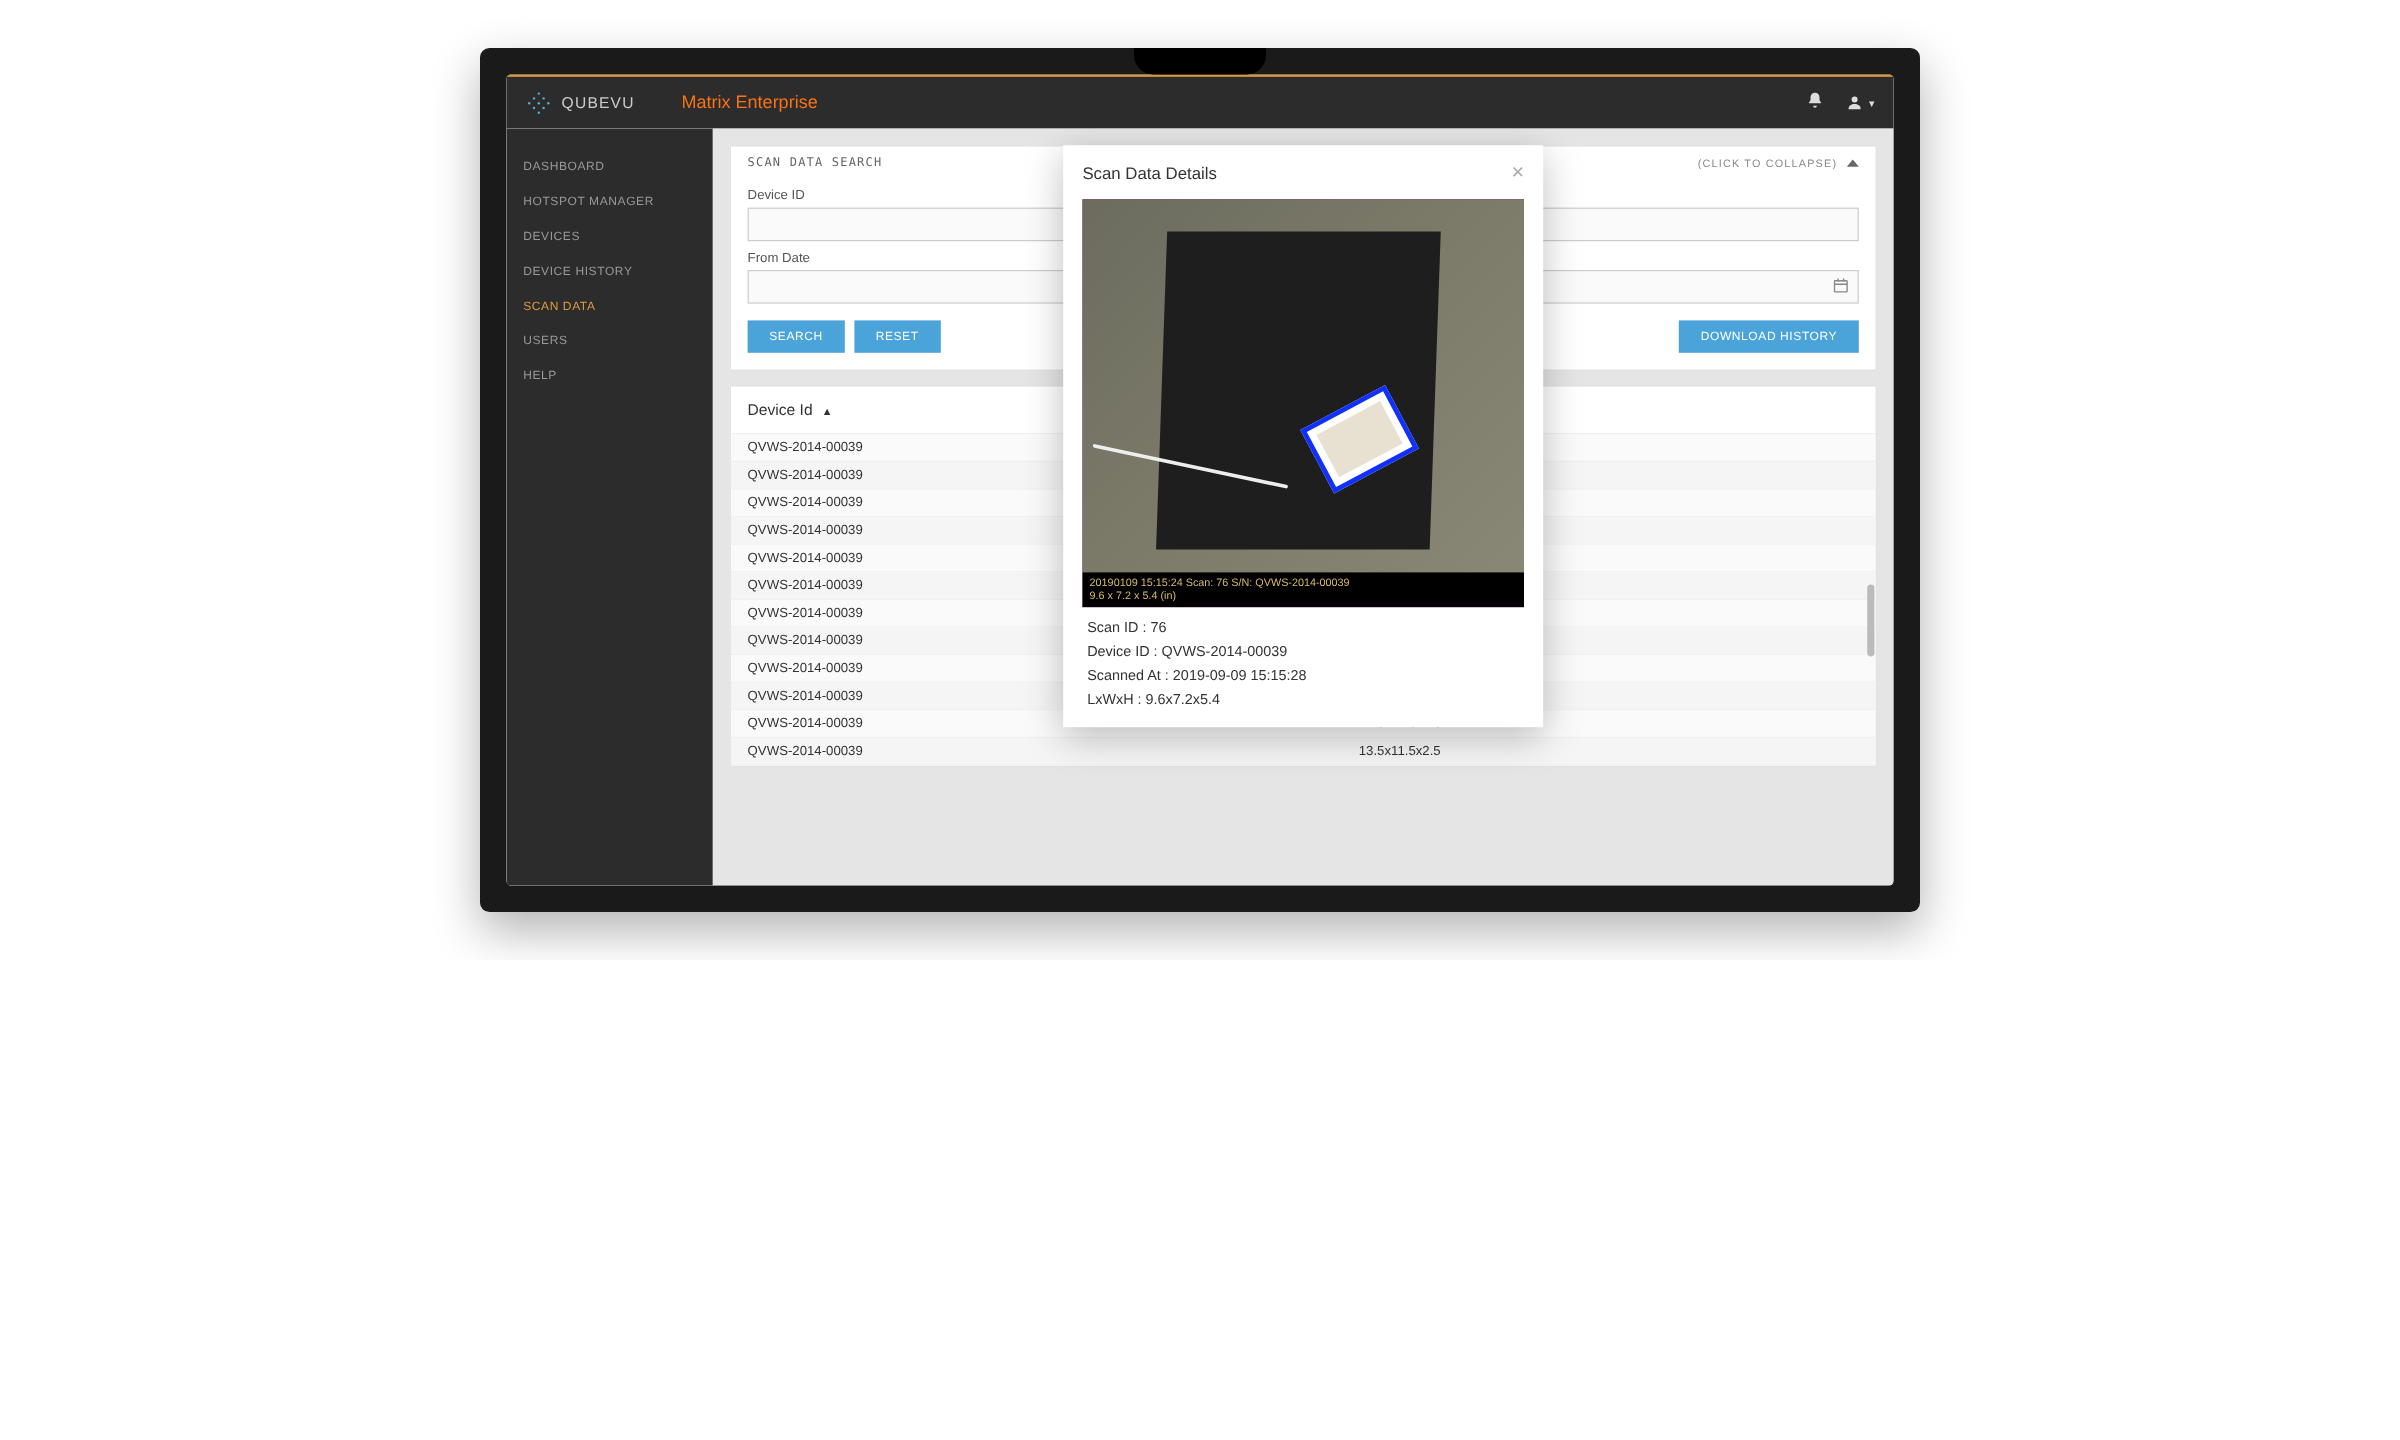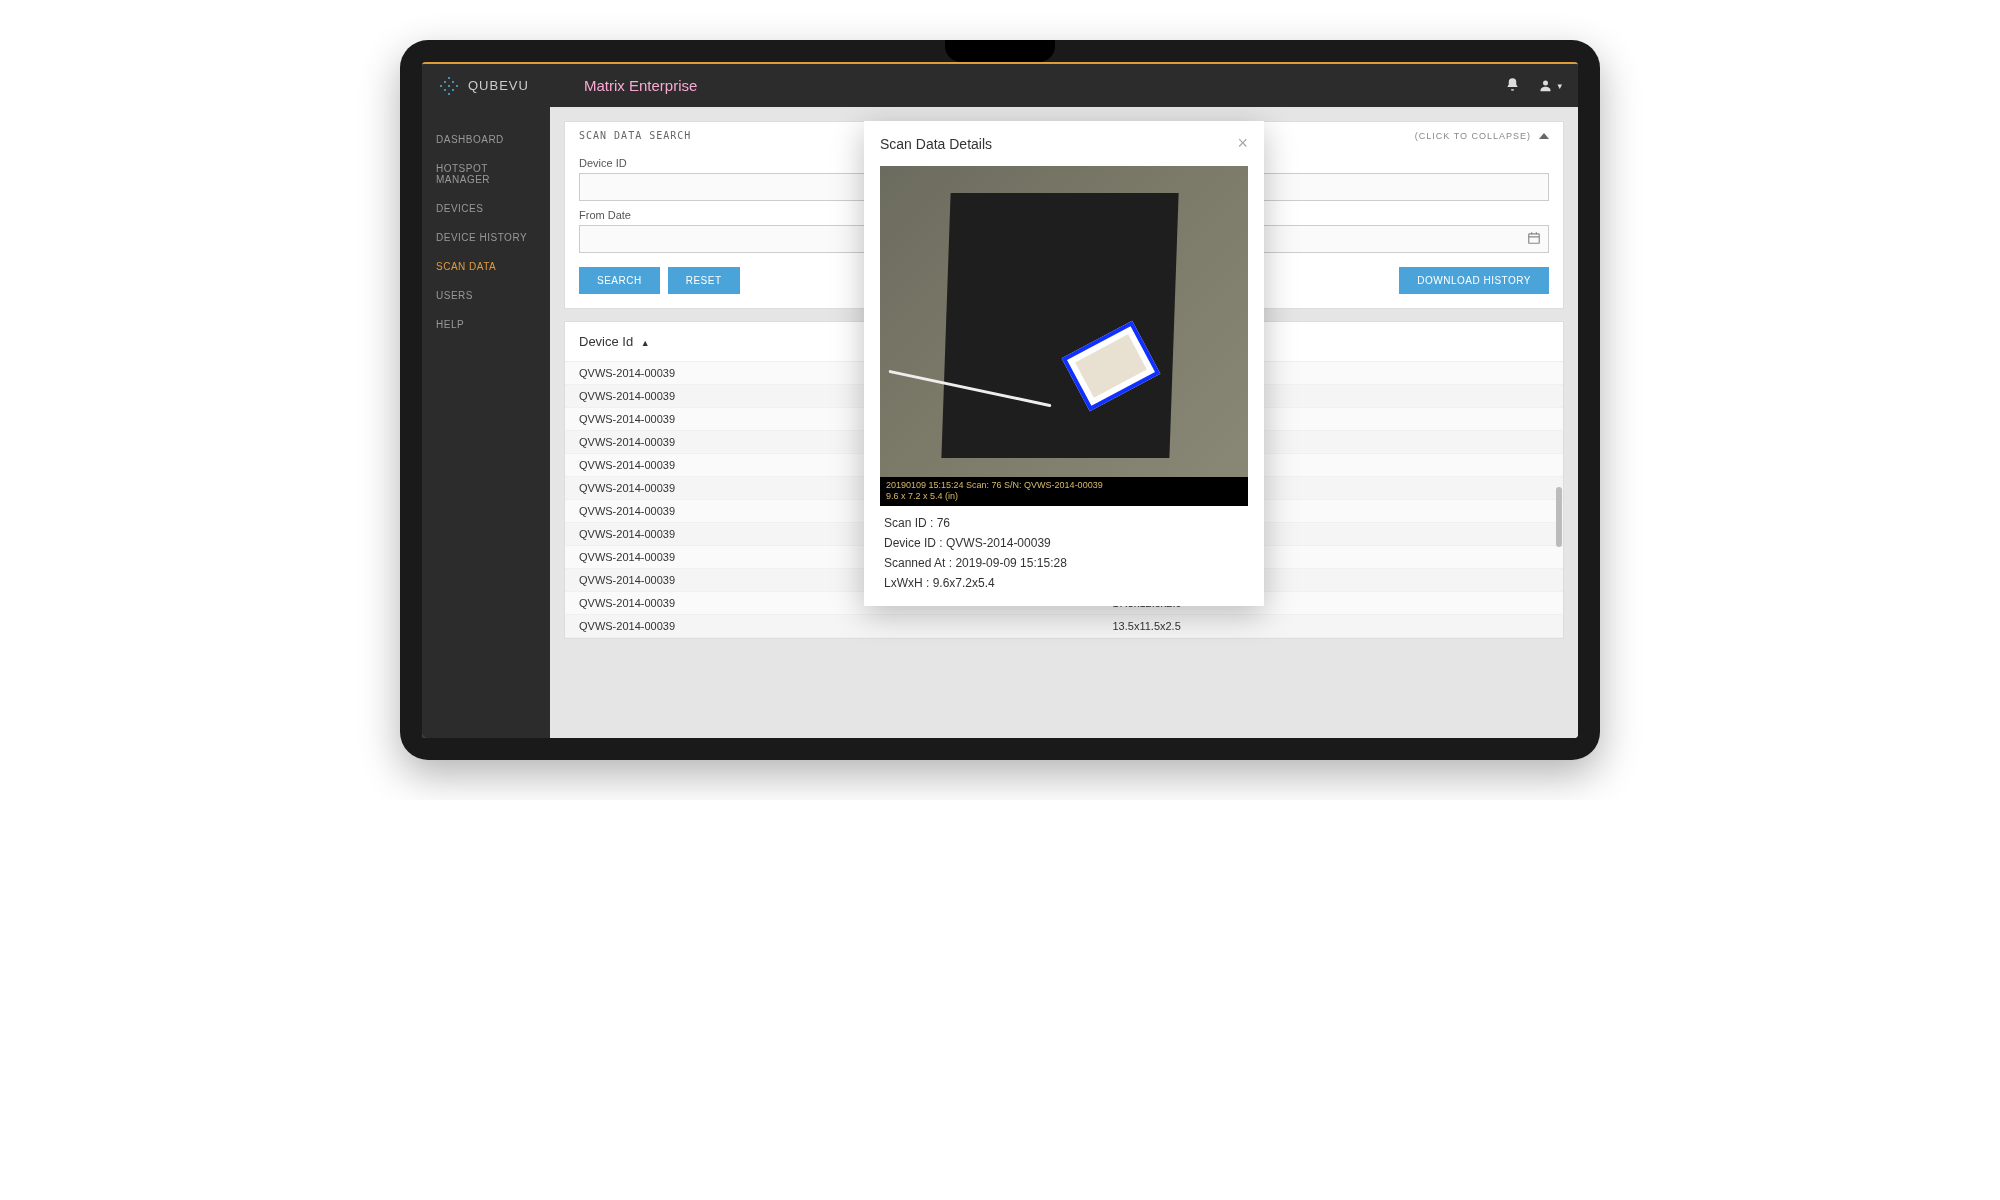--- a/index.html
+++ b/index.html
@@ -1,30 +1,30 @@
 <!DOCTYPE html>
 <html><head>
 <meta charset="utf-8">
 <style>
 *{margin:0;padding:0;box-sizing:border-box;font-family:Arial,Helvetica,sans-serif;}
 body{background:#fff;display:flex;justify-content:center;align-items:flex-start;padding:40px;}
-.tablet{width:1200px;height:720px;background:#1a1a1a;border-radius:28px;padding:22px;box-shadow:0 15px 40px rgba(0,0,0,0.3);position:relative;}
+.tablet{width:1200px;height:720px;background:#1a1a1a;border-radius:8px;padding:22px;box-shadow:0 15px 40px rgba(0,0,0,0.3);position:relative;}
 .tablet-notch{position:absolute;top:0;left:50%;transform:translateX(-50%);width:110px;height:22px;background:#000;border-radius:0 0 16px 16px;z-index:200;}
 .screen{width:100%;height:100%;background:#e5e5e5;border-radius:4px;overflow:hidden;position:relative;display:flex;flex-direction:column;}
 .header{height:45px;background:#2c2c2c;border-top:2px solid #e09b3d;display:flex;align-items:center;padding:0 16px;color:#fff;}
 .logo-area{display:flex;align-items:center;gap:8px;width:130px;}
 .logo-dots{width:22px;height:22px;position:relative;}
 .logo-dots span{position:absolute;width:2px;height:2px;background:#4fb3d9;border-radius:50%;}
 .logo-text{font-size:13px;letter-spacing:1px;color:#ccc;}
-.app-title{color:#f9a8d4;font-size:15px;margin-left:16px;}
+.app-title{color:#f97316;font-size:15px;}
 .header-right{margin-left:auto;display:flex;align-items:center;gap:18px;}
 .icon-bell,.icon-user{color:#ddd;font-size:15px;}
 .icon-user{display:flex;align-items:center;gap:4px;}
 .body-area{flex:1;display:flex;overflow:hidden;}
-.sidebar{width:128px;background:#2c2c2c;padding:18px 0;}
+.sidebar{width:172px;background:#2c2c2c;padding:18px 0;}
 .sidebar-item{padding:9px 14px;color:#999;font-size:10px;letter-spacing:0.5px;cursor:pointer;}
 .sidebar-item.active{color:#e09b3d;}
 .main{flex:1;background:#e5e5e5;padding:14px;overflow:hidden;position:relative;}
 .panel{background:#fff;border:1px solid #ddd;margin-bottom:12px;}
 .panel-header{display:flex;justify-content:space-between;align-items:center;padding:8px 14px;}
 .panel-title{font-size:10px;letter-spacing:1px;color:#666;font-family:monospace;}
 .panel-collapse{font-size:9px;color:#888;font-family:monospace;letter-spacing:1px;display:flex;align-items:center;gap:8px;}
 .search-body{padding:0 14px 14px 14px;}
 .field-label{font-size:11px;color:#555;margin-bottom:4px;margin-top:8px;}
 .field-input{width:100%;height:28px;border:1px solid #ccc;background:#fafafa;padding:0 8px;font-size:11px;}

